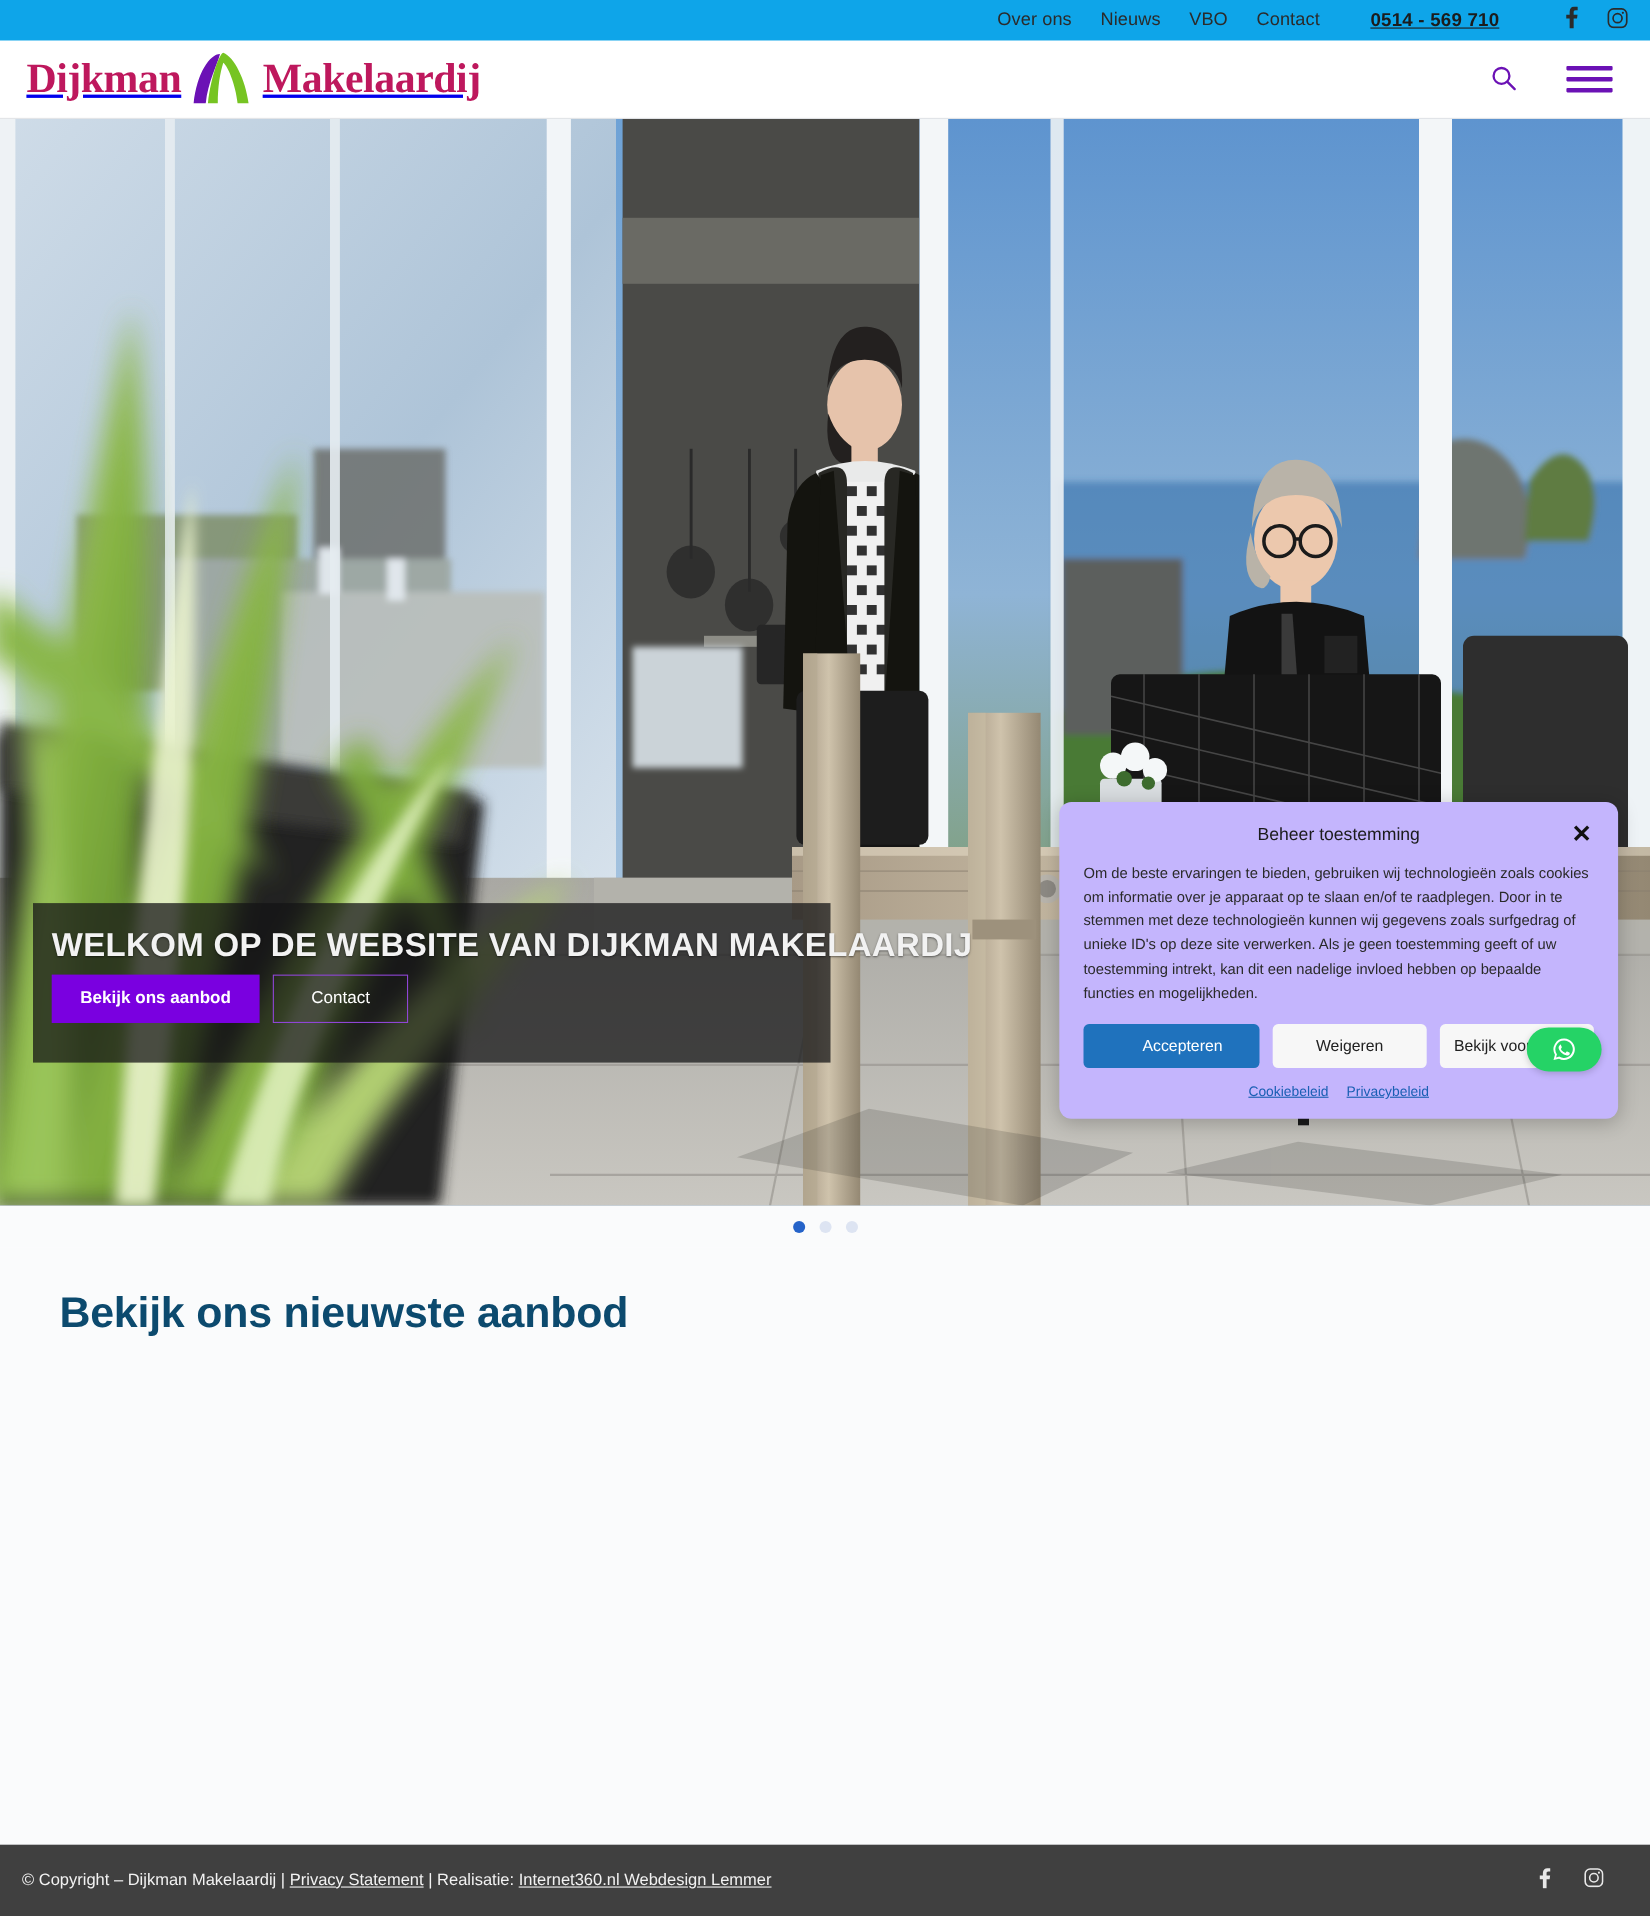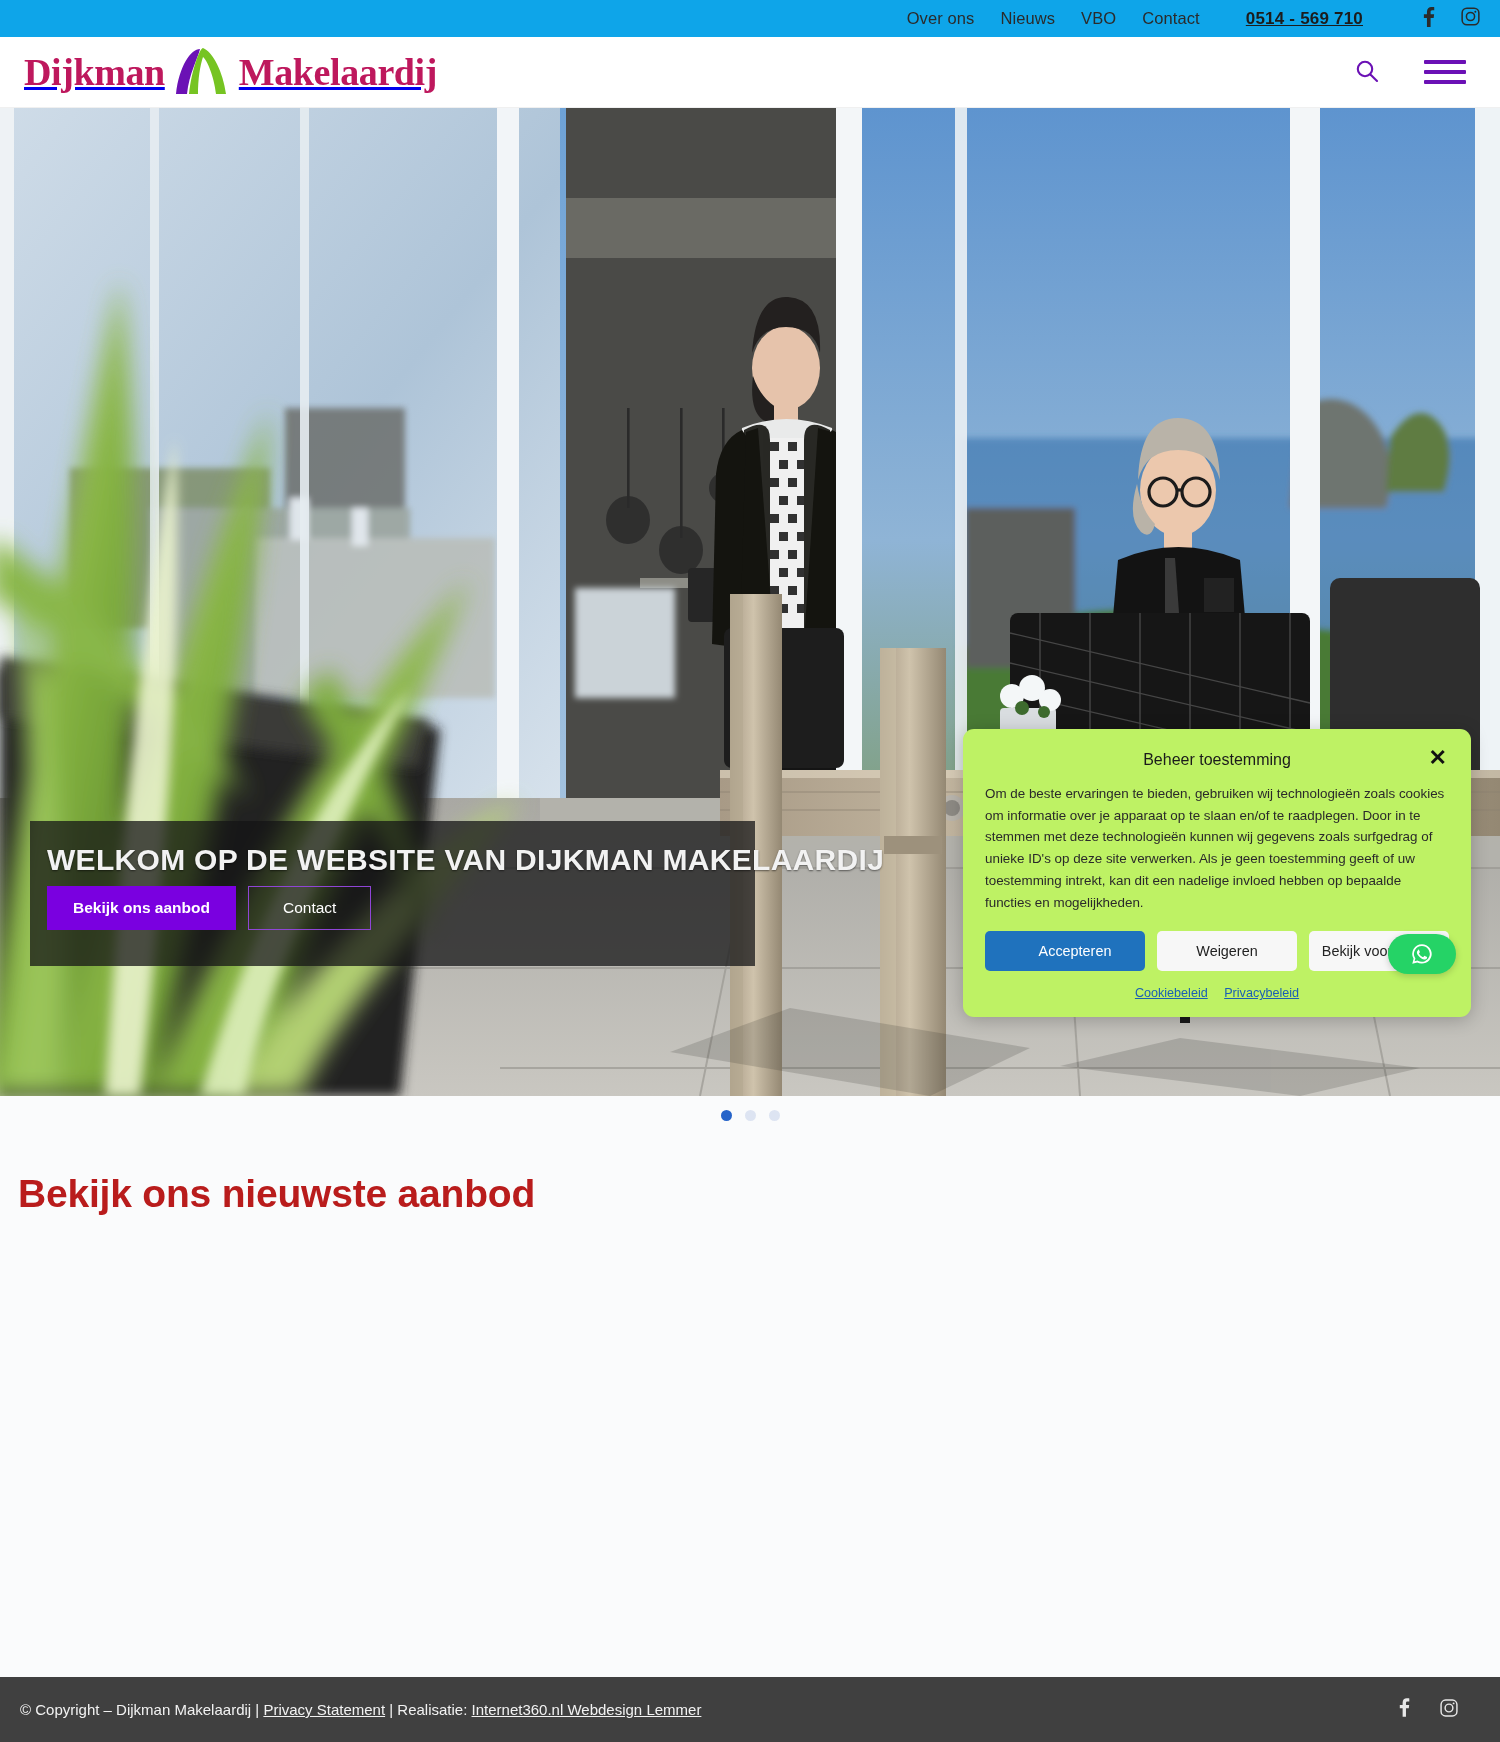--- a/index.html
+++ b/index.html
@@ -86,30 +86,31 @@
   .dots {
     height: 38px; background: #fafbfc;
     display: flex; align-items: center; justify-content: center; gap: 13px;
   }
   .dot { width: 11px; height: 11px; border-radius: 50%; background: #dde4f2; cursor: pointer; }
   .dot.active { background: #2563c9; }
 
   
   .main { background: #fafbfc; height: 660px; padding: 38px 0 0 18px; }
   .section-title {
-    font-size: 39px; font-weight: bold; color: #b91c1c;
+    font-size: 39px; font-weight: bold; color: #0c4a6e;
     letter-spacing: -.2px;
+    margin-left: 36px;
   }
 
   
   .cookie {
     position: absolute;
     left: 963px; top: 729px;
     width: 508px;
-    background: #bef264;
+    background: #c4b5fd;
     border-radius: 11px;
     box-shadow: 0 3px 18px rgba(0,0,0,.22);
     padding: 20px 22px 16px 22px;
     z-index: 40;
   }
   .cookie-head { position: relative; text-align: center; padding: 2px 0 12px; }
   .cookie-title { font-size: 16px; color: #1b1b1b; }
   .cookie-close {
     position: absolute; right: 2px; top: -2px;
     background: none; border: 0; cursor: pointer;

